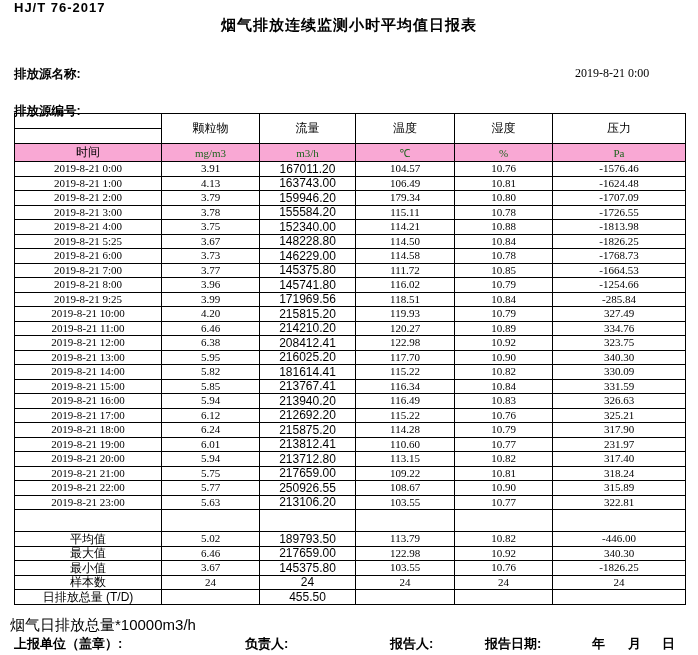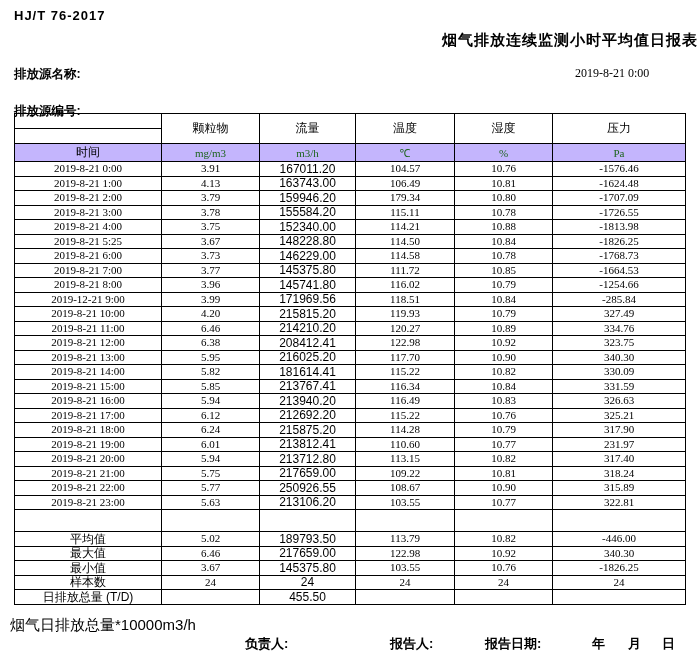--- a/index.html
+++ b/index.html
@@ -1,35 +1,35 @@
 <!DOCTYPE html>
 <html><head>
 <meta charset="utf-8">
 <style>
   html,body{margin:0;padding:0;}
   body{
     width:698px;height:655px;background:#ffffff;color:#000;
     font-family:"Liberation Sans",sans-serif;position:relative;overflow:hidden;
   }
-  .std-no{position:absolute;left:14px;top:8px;font-size:13px;font-weight:bold;letter-spacing:1px;}
-  .title{position:absolute;left:0;top:31px;width:698px;text-align:right;font-size:15px;font-weight:bold;letter-spacing:1px;}
+  .std-no{position:absolute;left:14px;top:0;font-size:13px;font-weight:bold;letter-spacing:1px;}
+  .title{position:absolute;left:0;top:16px;width:698px;text-align:center;font-size:15px;font-weight:bold;letter-spacing:1px;}
   .src-name{position:absolute;left:14px;top:66px;font-size:12.5px;font-weight:bold;}
   .src-code{position:absolute;left:14px;top:84px;font-size:12.5px;font-weight:bold;margin-top:19px;}
   .report-date{position:absolute;left:575px;top:66px;font-size:12px;font-family:"Liberation Serif",serif;}
 
   table.report{
     position:absolute;left:14px;top:113px;width:671px;
     border-collapse:collapse;table-layout:fixed;
   }
   table.report td{
     border:1px solid #000;text-align:center;vertical-align:middle;
     padding:0;overflow:hidden;white-space:nowrap;
   }
   tr.hrow td{height:14px;font-size:12px;}
-  tr.green-row td{background:#c4b5fd;height:15px;}
+  tr.green-row td{background:#f9a8d4;height:15px;}
   tr.green-row td.time-label{font-size:12px;color:#000;}
   tr.green-row td.unit{font-size:11px;font-family:"Liberation Serif",serif;color:#1d641d;}
   tbody.data td, tbody.summary td{
     height:13.5px;line-height:1;font-size:11px;font-family:"Liberation Serif",serif;
   }
   tbody.data td:nth-child(3), tbody.summary td:nth-child(3){
     font-size:12px;font-family:"Liberation Sans",sans-serif;
   }
   tbody.summary td:first-child{font-size:12px;font-family:"Liberation Sans",sans-serif;}
   tr.spacer-row td{height:21px;}
@@ -151,21 +151,21 @@
       </tr>
       <tr>
         <td>2019-8-21  8:00</td>
         <td>3.96</td>
         <td>145741.80</td>
         <td>116.02</td>
         <td>10.79</td>
         <td>-1254.66</td>
       </tr>
       <tr>
-        <td>2019-12-21  9:00</td>
+        <td>2019-8-21  9:25</td>
         <td>3.99</td>
         <td>171969.56</td>
         <td>118.51</td>
         <td>10.84</td>
         <td>-285.84</td>
       </tr>
       <tr>
         <td>2019-8-21 10:00</td>
         <td>4.20</td>
         <td>215815.20</td>
@@ -327,19 +327,20 @@
         <td>455.50</td>
         <td></td>
         <td></td>
         <td></td>
       </tr>
     </tbody>
 </table>
 
 <div class="note">烟气日排放总量*10000m3/h</div>
 <div class="sign-line">
+  <span class="pos-unit">上报单位（盖章）:</span>
   <span class="pos-resp">负责人:</span>
   <span class="pos-reporter">报告人:</span>
   <span class="pos-date">报告日期:</span>
   <span class="pos-year">年</span>
   <span class="pos-month">月</span>
   <span class="pos-day">日</span>
 </div>
 
 </body></html>

